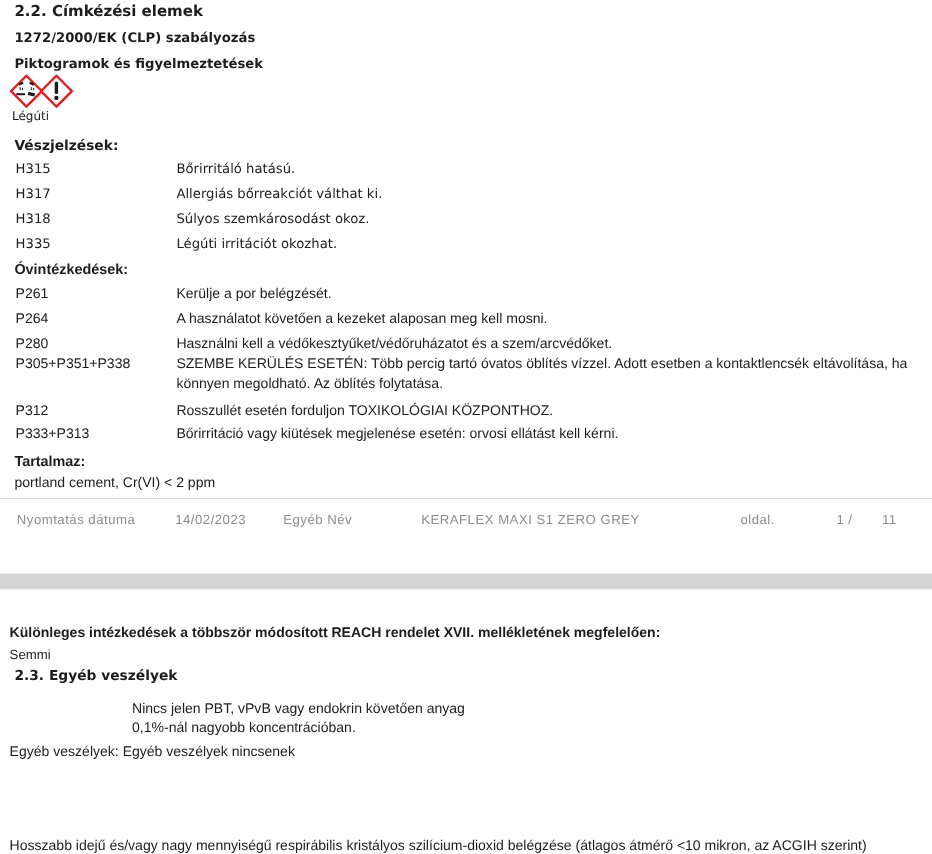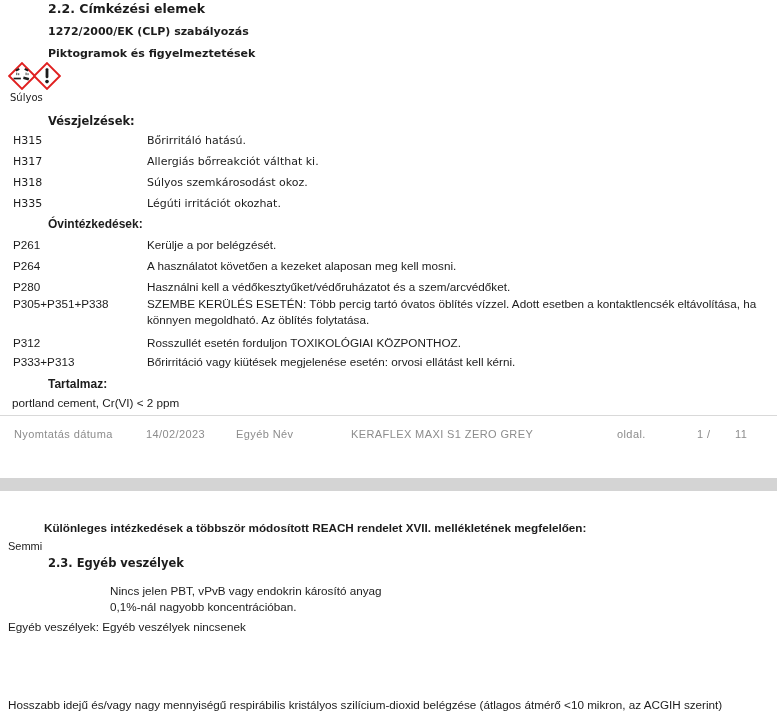--- a/index.html
+++ b/index.html
@@ -6,21 +6,21 @@
   .page{
     position:relative;
     width:777px;height:712px;
     background:#ffffff;
     color:#1c1c1c;
     overflow:hidden;
   }
   .wide{font-family:"DejaVu Sans",sans-serif;}
   .cond{font-family:"Liberation Sans",sans-serif;}
   .abs{position:absolute;}
-  .b{font-weight:bold;margin-left:36px;}
+  .b{font-weight:bold;}
 
   .title-22{left:12px;top:1px;font-size:12.5px;}
   .clp{left:12px;top:25px;font-size:11px;}
   .picto-heading{left:12px;top:47px;font-size:11px;}
 
   .pictos{left:8px;top:62px;width:60px;height:28px;}
   .picto{position:absolute;top:0;width:28px;height:28px;}
   .picto.first{left:0;}
   .picto.second{left:25px;}
 
@@ -91,21 +91,21 @@
     </span>
     <span class="picto second">
       <svg width="28" height="28" viewBox="0 0 100 100">
         <polygon points="50,4 96,50 50,96 4,50" fill="#ffffff" stroke="#e02020" stroke-width="7"></polygon>
         <rect x="45" y="22" width="10" height="36" rx="4" fill="#1c1c1c"></rect>
         <circle cx="50" cy="70" r="6.5" fill="#1c1c1c"></circle>
       </svg>
     </span>
   </div>
 
-  <div class="abs wide signal">Súlyos</div>
+  <div class="abs wide signal">Légúti</div>
 
   <div class="abs wide b hz-heading">Vészjelzések:</div>
 
   <div class="abs wide row h315">
     <span class="code">H315</span>
     <span class="desc">Bőrirritáló hatású.</span>
   </div>
   <div class="abs wide row h317">
     <span class="code">H317</span>
     <span class="desc">Allergiás bőrreakciót válthat ki.</span>
@@ -160,21 +160,21 @@
   <div class="abs cond footer f-page-total">11</div>
 
   <div class="abs band"></div>
 
   <div class="abs cond b reach-heading">Különleges intézkedések a többször módosított REACH rendelet XVII. mellékletének megfelelően:</div>
   <div class="abs cond reach-value">Semmi</div>
 
   <div class="abs wide b title-23">2.3. Egyéb veszélyek</div>
 
   <div class="abs cond pbt">
-    <div>Nincs jelen PBT, vPvB vagy endokrin károsító anyag</div>
+    <div>Nincs jelen PBT, vPvB vagy endokrin követően anyag</div>
     <div>0,1%-nál nagyobb koncentrációban.</div>
   </div>
 
   <div class="abs cond other-hazards">Egyéb veszélyek: Egyéb veszélyek nincsenek</div>
 
   <div class="abs cond para para1">Hosszabb idejű és/vagy nagy mennyiségű respirábilis kristályos szilícium-dioxid belégzése (átlagos átmérő &lt;10 mikron, az ACGIH szerint) szilikózist okozhat.</div>
 
 </div>
 
 </body></html>

